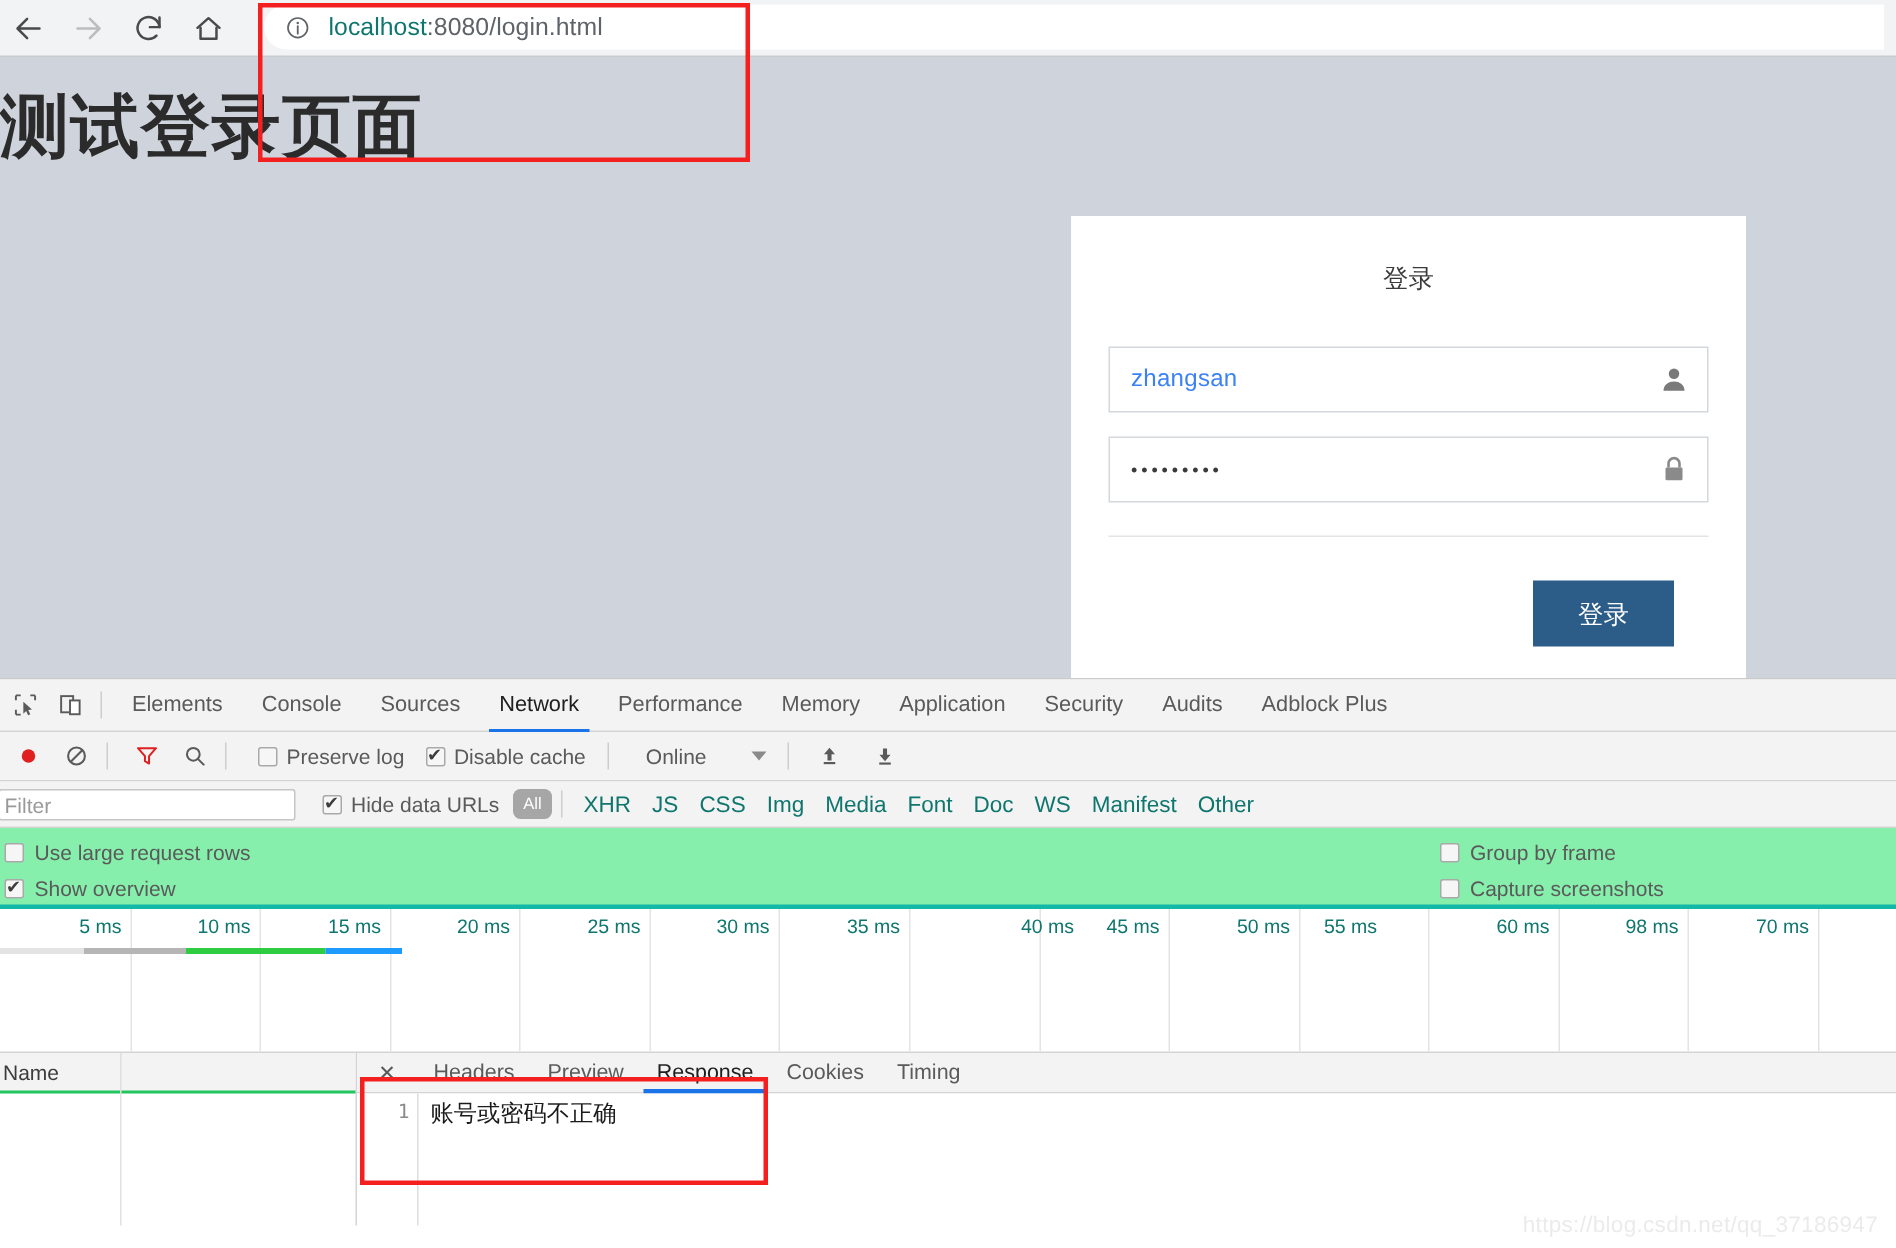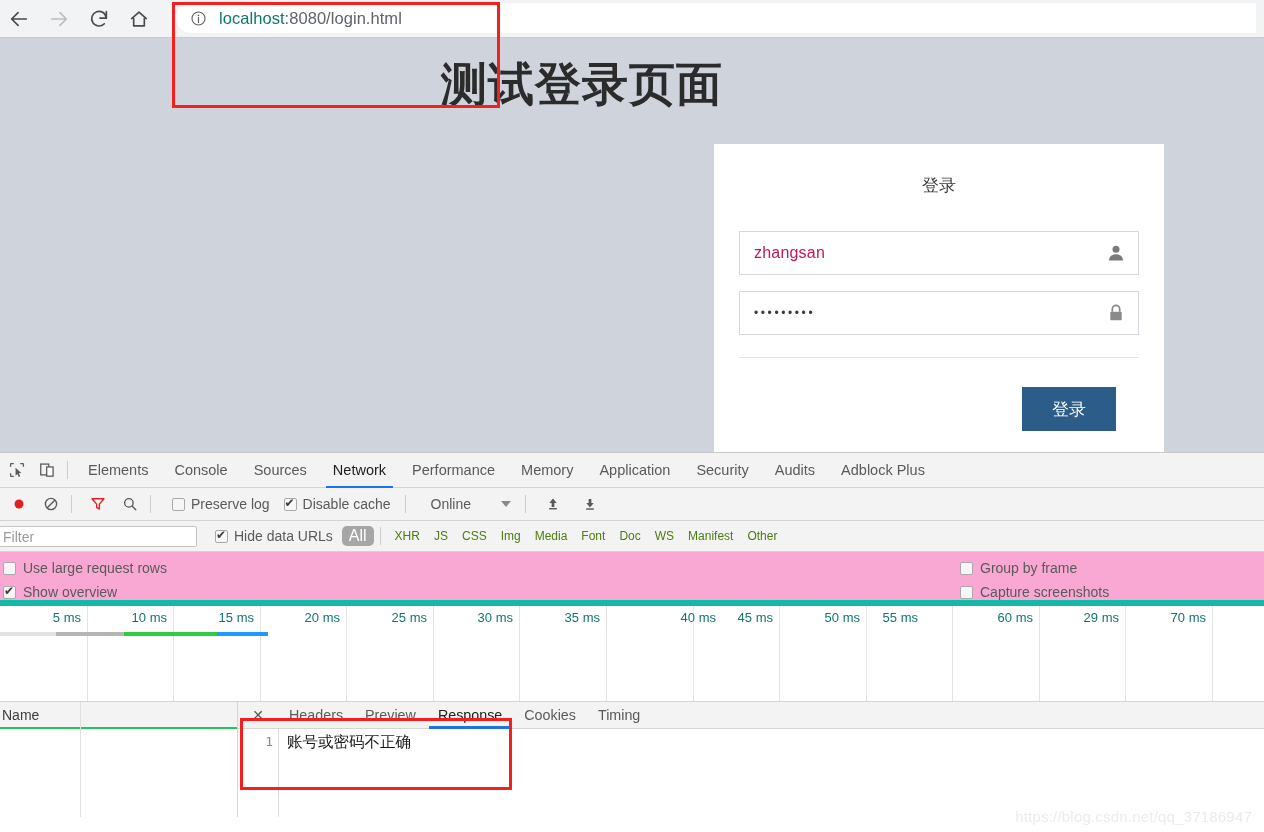--- a/index.html
+++ b/index.html
@@ -74,21 +74,20 @@
     position: absolute;
     left: 0; top: 38px;
     width: 1264px; height: 414px;
     background: #ced3dc;
     overflow: hidden;
   }
   .page-title {
     position: absolute;
     left: 0; top: 16px;
     width: 1164px;
-    text-align: center;
     font-family: "DejaVu Sans", "Liberation Sans", sans-serif;
     font-size: 46px;
     font-weight: bold;
     color: #2b2b2b;
     letter-spacing: 1px;
   }
   .login-card {
     position: absolute;
     left: 714px; top: 106px;
     width: 450px; height: 333px;
@@ -111,21 +110,21 @@
     background: #ffffff;
     box-sizing: border-box;
     display: flex;
     align-items: center;
   }
   .field-username { margin-top: 34px; }
   .field-password { margin-top: 16px; }
   .field-text {
     margin-left: 14px;
     font-size: 16px;
-    color: #be185d;
+    color: #3b82f6;
     letter-spacing: 0.2px;
   }
   .field-dots {
     margin-left: 14px;
     font-size: 12px;
     color: #3a3a3a;
     letter-spacing: 2.6px;
   }
   .field-icon {
     position: absolute;
@@ -273,38 +272,38 @@
     color: #9a9a9a;
     padding-left: 3px;
     line-height: 21px;
     box-sizing: border-box;
     border-radius: 2px;
   }
   .pill-all {
     margin-left: 9px;
     background: #a6a6a6;
     color: #ffffff;
-    font-size: 16px;
+    font-size: 11px;
     border-radius: 5px;
     padding: 2px 7px;
     line-height: 16px;
   }
   .ftype {
-    font-size: 12px;
-    color: #4d7c0f;
+    font-size: 15px;
+    color: #0f766e;
     margin-left: 14px;
     white-space: nowrap;
   }
   .ftype:first-of-type { margin-left: 13px; }
 
   .dt-optionsbar {
     position: relative;
     height: 54px;
-    background: #f9a8d4;
-    border-bottom: 6px solid #14b8a6;
+    background: #86efac;
+    border-bottom: 3px solid #14b8a6;
     box-sizing: border-box;
   }
   .opt {
     position: absolute;
     display: flex;
     align-items: center;
     gap: 7px;
     font-size: 14px;
     color: #5a5a5a;
     white-space: nowrap;
@@ -690,21 +689,21 @@
           <div class="tl-label" style="left: 693px; margin-left: 29px;">40 ms</div>
           <div class="tl-tick" style="left: 779px;"></div>
           <div class="tl-label" style="left: 779px;">45 ms</div>
           <div class="tl-tick" style="left: 866px;"></div>
           <div class="tl-label" style="left: 866px;">50 ms</div>
           <div class="tl-tick" style="left: 952px;"></div>
           <div class="tl-label" style="left: 924px;">55 ms</div>
           <div class="tl-tick" style="left: 1039px;"></div>
           <div class="tl-label" style="left: 1039px;">60 ms</div>
           <div class="tl-tick" style="left: 1125px;"></div>
-          <div class="tl-label" style="left: 1125px;">29 ms</div>
+          <div class="tl-label" style="left: 1125px;">98 ms</div>
           <div class="tl-tick" style="left: 1212px;"></div>
           <div class="tl-label" style="left: 1212px;">70 ms</div>
           <div class="tl-bar" style="left: 0px; width: 55.616px; background: rgb(227, 227, 227);"></div>
           <div class="tl-bar" style="left: 55.616px; width: 68.256px; background: rgb(181, 181, 181);"></div>
           <div class="tl-bar" style="left: 123.872px; width: 93.536px; background: rgb(46, 204, 64);"></div>
           <div class="tl-bar" style="left: 217.408px; width: 50.56px; background: rgb(30, 155, 255);"></div>
         </div>
     </div>
 
     <div class="dt-bottom">

